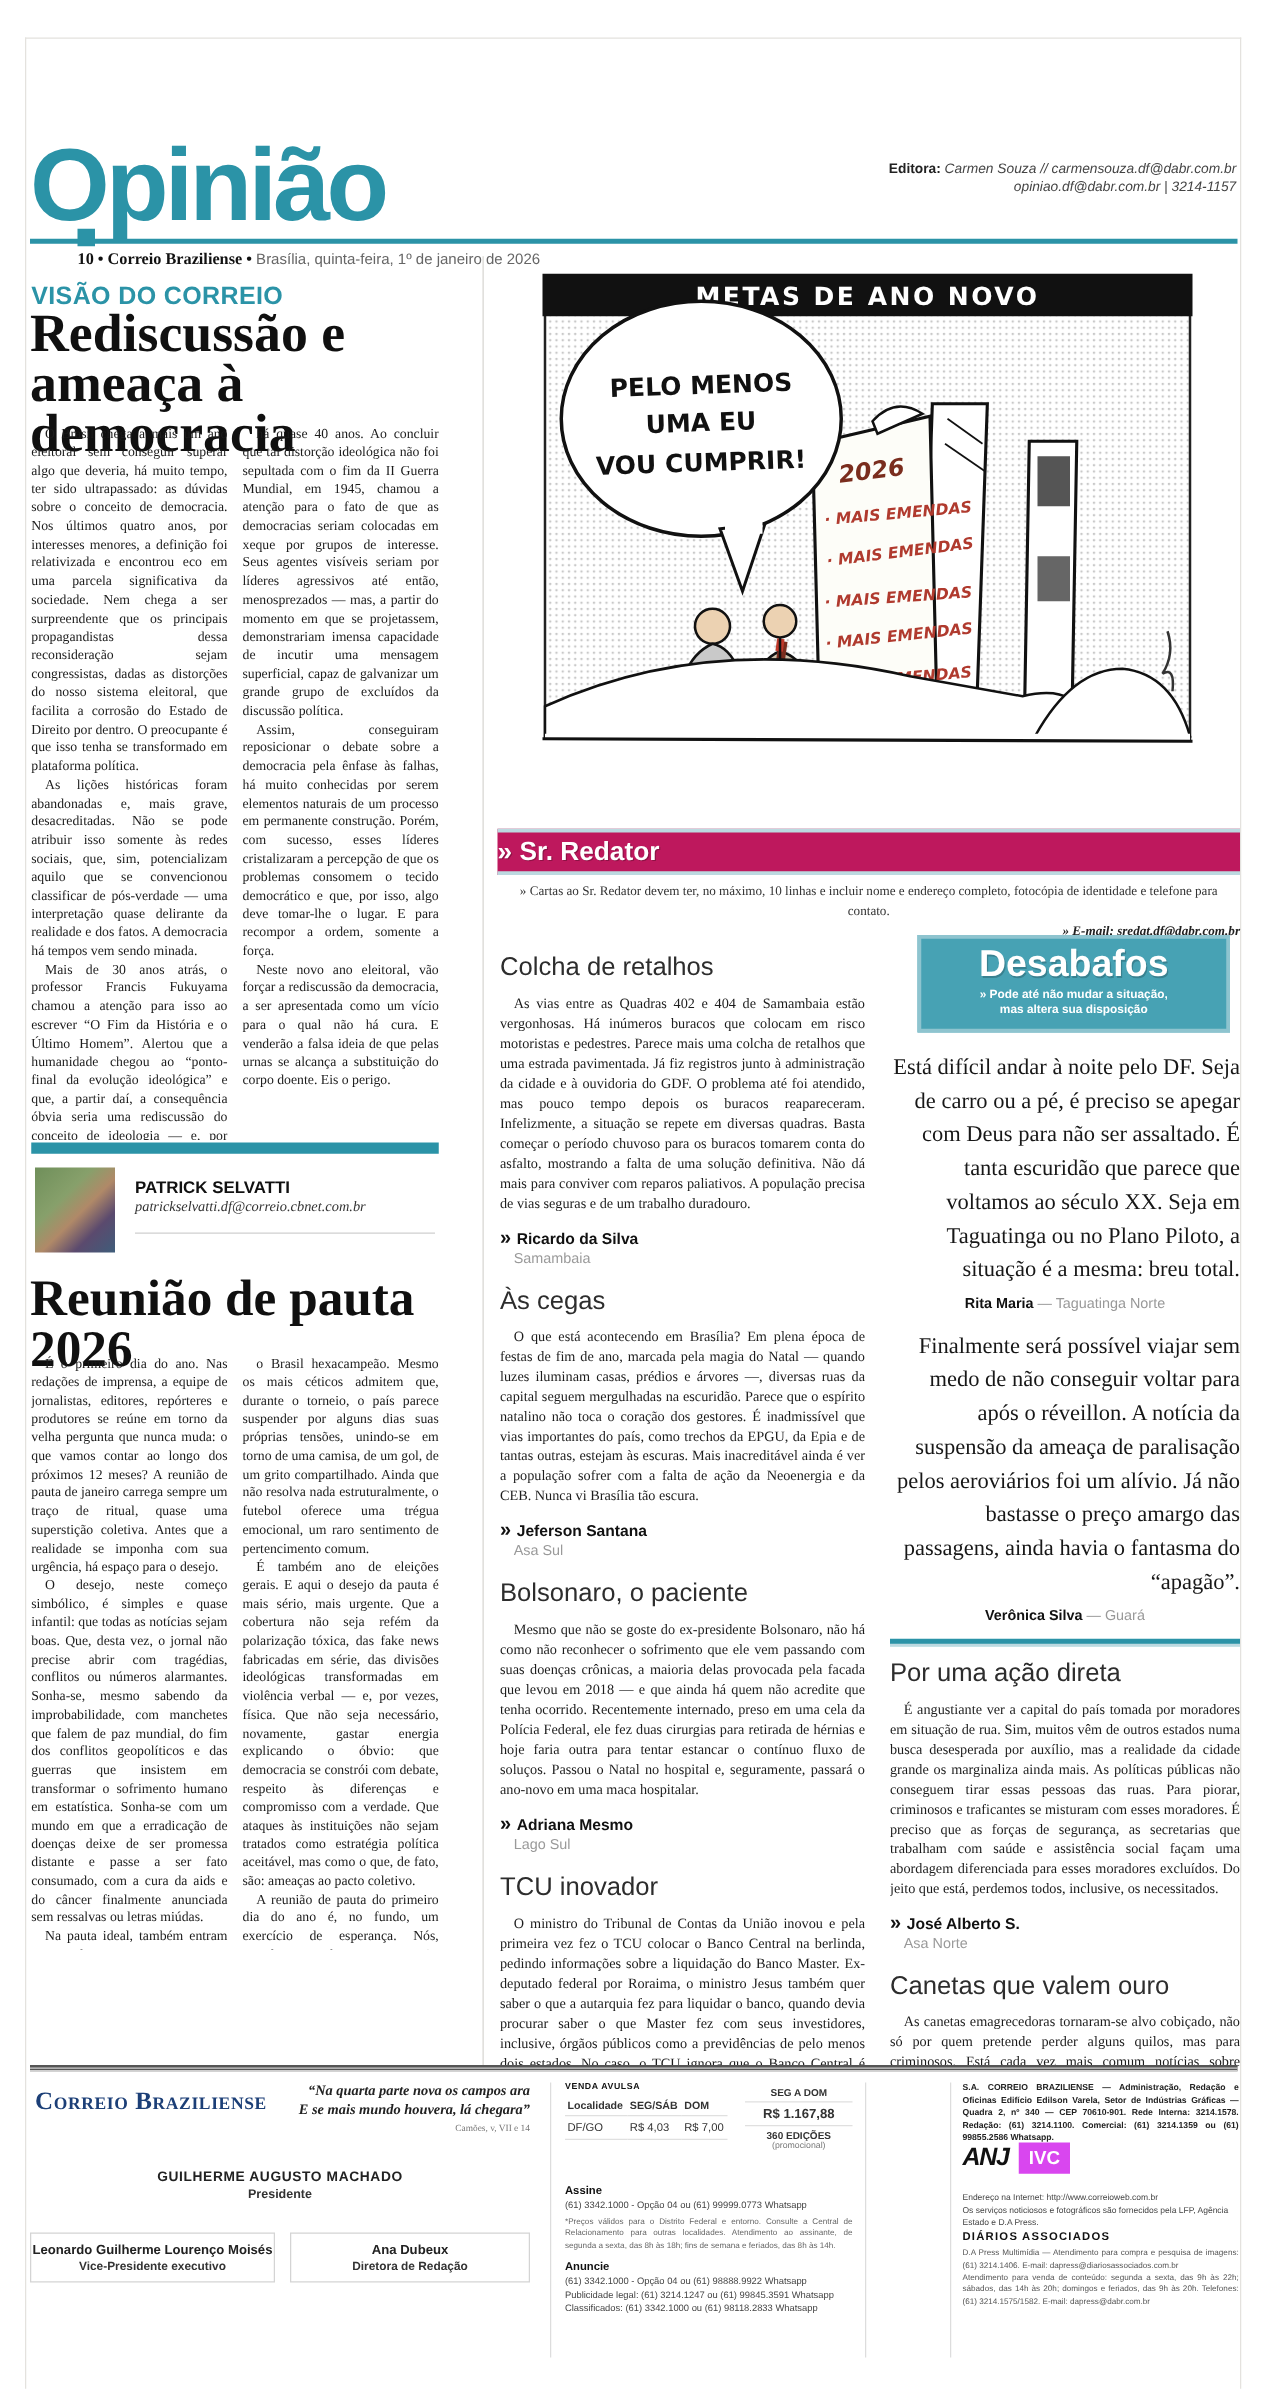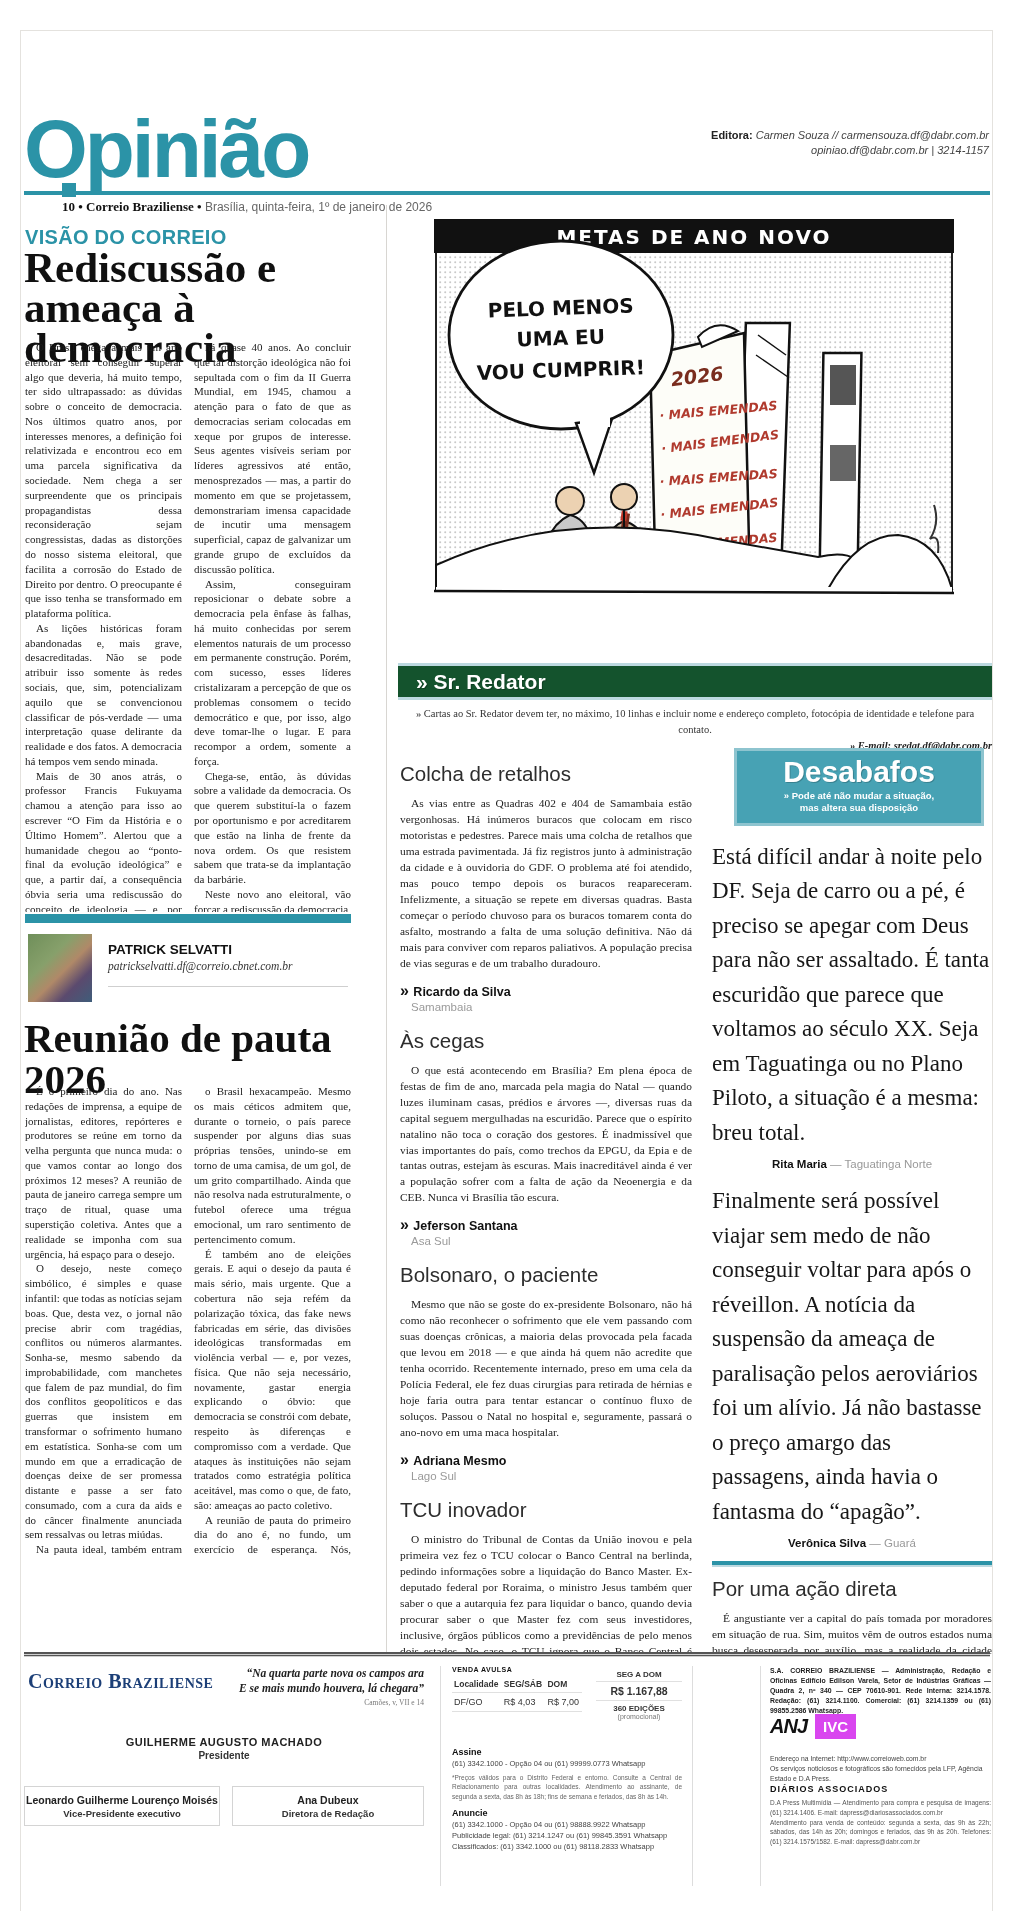--- a/index.html
+++ b/index.html
@@ -35,23 +35,23 @@
         background:linear-gradient(135deg,#6f8f5a 0%,#87a06b 35%,#b08968 55%,#5b4a6e 75%,#3f5d7a 100%);}
   .byline-text{position:absolute;left:80px;top:10px;width:240px;border-bottom:1px solid #cfcfcf;padding-bottom:14px;}
   .byline-name{font-family:"Liberation Sans",sans-serif;font-weight:700;font-size:13.5px;color:#111;}
   .byline-mail{font-style:italic;font-size:11.5px;color:#333;margin-top:3px;}
   .headline2{position:absolute;left:24px;top:1018px;width:372px;font-weight:700;font-size:41px;
         line-height:1;color:#101010;}
   
   .v-divider{position:absolute;left:386px;top:205px;width:1px;height:1450px;background:#d8d6d2;}
   .cartoon{position:absolute;left:398px;top:205px;width:594px;height:452px;}
   
-  .redator-bar{position:absolute;left:398px;top:663px;width:594px;height:37px;background:#14532d;
+  .redator-bar{position:absolute;left:398px;top:663px;width:594px;height:37px;background:#be185d;
         border-top:3px solid #bcd9e0;border-bottom:3px solid #bcd9e0;box-sizing:border-box;
-        display:flex;align-items:center;padding-left:18px;}
+        display:flex;align-items:center;}
   .redator-bar span{font-family:"Liberation Sans",sans-serif;font-weight:800;font-size:21px;color:#fff;
         text-shadow:1px 1px 0 rgba(0,0,0,.25);}
   .redator-note{position:absolute;left:398px;top:706px;width:594px;text-align:center;
         font-size:10.5px;color:#333;line-height:1.5;}
   .redator-note .mail{display:block;text-align:right;font-weight:700;font-style:italic;color:#222;}
   
   .letters-mid{position:absolute;left:400px;top:752px;width:292px;height:905px;overflow:hidden;}
   .letters-right{position:absolute;left:712px;top:748px;width:280px;height:909px;overflow:hidden;}
   .letter{margin-bottom:16px;}
   .letter-title{font-family:"Liberation Sans",sans-serif;font-weight:400;font-size:20.5px;
@@ -60,21 +60,21 @@
   .letter-sig{margin-top:10px;font-family:"Liberation Sans",sans-serif;}
   .letter-sig .nm{font-weight:700;font-size:12.5px;color:#111;}
   .letter-sig .pl{display:block;font-size:11.5px;color:#9a9a9a;padding-left:11px;margin-top:1px;}
   .chev{color:#111;font-weight:700;}
   
   .desabafos-box{background:#47a2b4;border:3px solid #8ec4cf;text-align:center;color:#fff;
         padding:6px 8px 8px 8px;margin:0 0 14px 22px;width:228px;}
   .desabafos-title{font-family:"Liberation Sans",sans-serif;font-weight:800;font-size:30px;line-height:1;
         text-shadow:1px 1px 0 rgba(0,0,0,.2);}
   .desabafos-sub{font-size:9.5px;font-family:"Liberation Sans",sans-serif;font-weight:700;margin-top:3px;line-height:1.3;}
-  .quote{font-size:23px;line-height:1.5;text-align:left;color:#171717;margin:14px 0 8px 0;}
+  .quote{font-size:18px;line-height:1.5;text-align:right;color:#171717;margin:14px 0 8px 0;}
   .quote-sig{text-align:center;font-family:"Liberation Sans",sans-serif;font-size:11.5px;margin-bottom:10px;}
   .quote-sig .nm{font-weight:700;color:#111;}
   .quote-sig .pl{color:#999;}
   .right-rule{height:4px;background:#2b93a7;border-bottom:2px solid #bcd9e0;margin:12px 0 4px 0;}
   
   .footer-rule{position:absolute;left:24px;right:21px;top:1652px;height:2px;background:#555;
         border-bottom:3px double #cfcfcf;}
   .footer{position:absolute;left:24px;top:1662px;width:967px;height:245px;
         font-family:"Liberation Sans",sans-serif;color:#333;}
   .cb-logo{position:absolute;left:4px;top:8px;font-family:"Liberation Serif",serif;font-weight:700;
@@ -140,21 +140,20 @@
   <h1 class="headline1" style="margin:0">Rediscussão e ameaça à democracia</h1>
   <div class="story-cols" id="visao-body">
     <div class="col">
         <p>O Brasil chega a mais um ano eleitoral sem conseguir superar algo que deveria, há muito tempo, ter sido ultrapassado: as dúvidas sobre o conceito de democracia. Nos últimos quatro anos, por interesses menores, a definição foi relativizada e encontrou eco em uma parcela significativa da sociedade. Nem chega a ser surpreendente que os principais propagandistas dessa reconsideração sejam congressistas, dadas as distorções do nosso sistema eleitoral, que facilita a corrosão do Estado de Direito por dentro. O preocupante é que isso tenha se transformado em plataforma política.</p>
         <p>As lições históricas foram abandonadas e, mais grave, desacreditadas. Não se pode atribuir isso somente às redes sociais, que, sim, potencializam aquilo que se convencionou classificar de pós-verdade — uma interpretação quase delirante da realidade e dos fatos. A democracia há tempos vem sendo minada.</p>
         <p>Mais de 30 anos atrás, o professor Francis Fukuyama chamou a atenção para isso ao escrever “O Fim da História e o Último Homem”. Alertou que a humanidade chegou ao “ponto-final da evolução ideológica” e que, a partir daí, a consequência óbvia seria uma rediscussão do conceito de ideologia — e, por extensão, da própria democracia. Não previa, porém, que a volta ao ponto de partida abriria espaço para o debate enviesado.</p>
       </div>
     <div class="col">
         <p>há quase 40 anos. Ao concluir que tal distorção ideológica não foi sepultada com o fim da II Guerra Mundial, em 1945, chamou a atenção para o fato de que as democracias seriam colocadas em xeque por grupos de interesse. Seus agentes visíveis seriam por líderes agressivos até então, menosprezados — mas, a partir do momento em que se projetassem, demonstrariam imensa capacidade de incutir uma mensagem superficial, capaz de galvanizar um grande grupo de excluídos da discussão política.</p>
         <p>Assim, conseguiram reposicionar o debate sobre a democracia pela ênfase às falhas, há muito conhecidas por serem elementos naturais de um processo em permanente construção. Porém, com sucesso, esses líderes cristalizaram a percepção de que os problemas consomem o tecido democrático e que, por isso, algo deve tomar-lhe o lugar. E para recompor a ordem, somente a força.</p>
-        <p>Chega-se, então, às dúvidas sobre a validade da democracia. Os que querem substituí-la o fazem por oportunismo e por acreditarem que estão na linha de frente da nova ordem. Os que resistem sabem que trata-se da implantação da barbárie.</p>
         <p>Neste novo ano eleitoral, vão forçar a rediscussão da democracia, a ser apresentada como um vício para o qual não há cura. E venderão a falsa ideia de que pelas urnas se alcança a substituição do corpo doente. Eis o perigo.</p>
       </div>
   </div>
   <div class="byline-bar"></div>
   <div class="byline">
     <div class="byline-photo"></div>
     <div class="byline-text">
       <div class="byline-name">PATRICK SELVATTI</div>
       <div class="byline-mail">patrickselvatti.df@correio.cbnet.com.br</div>
     </div>

